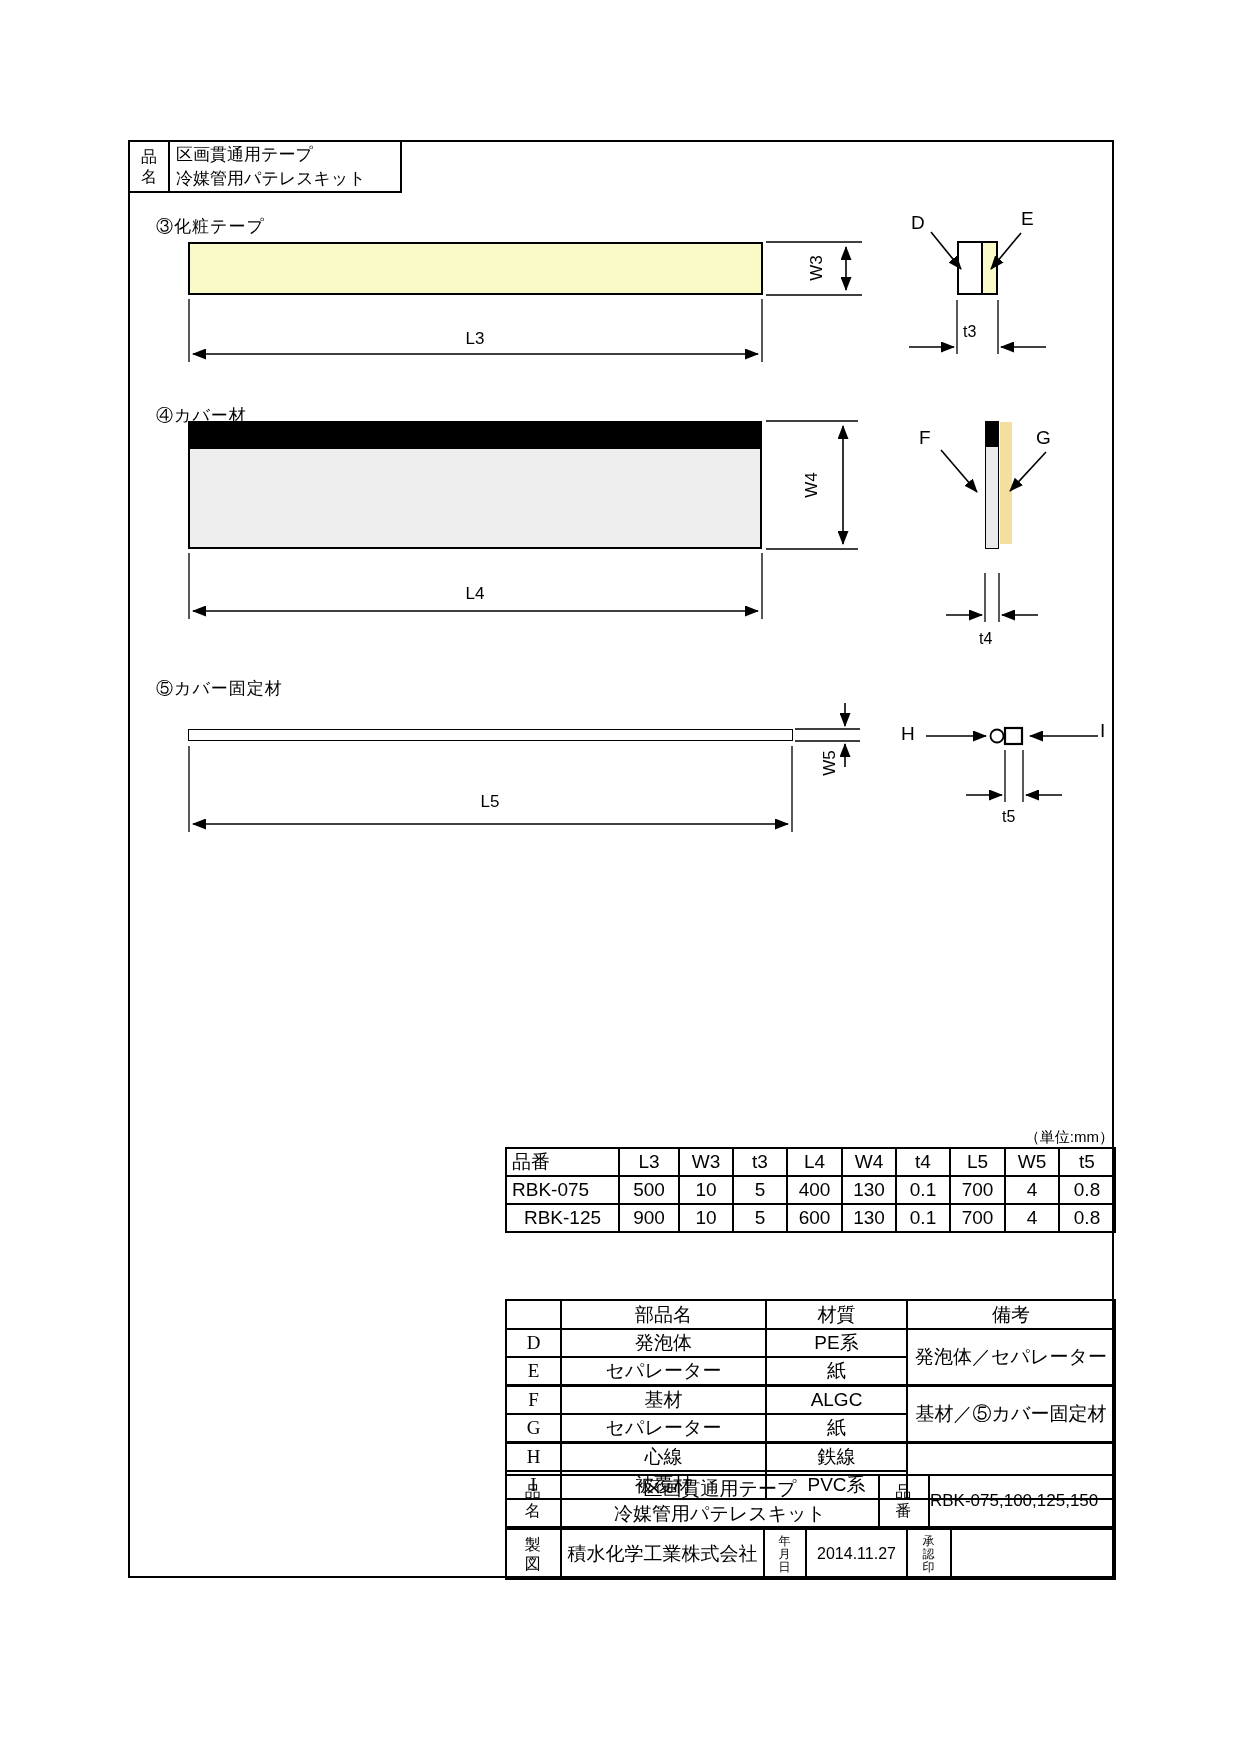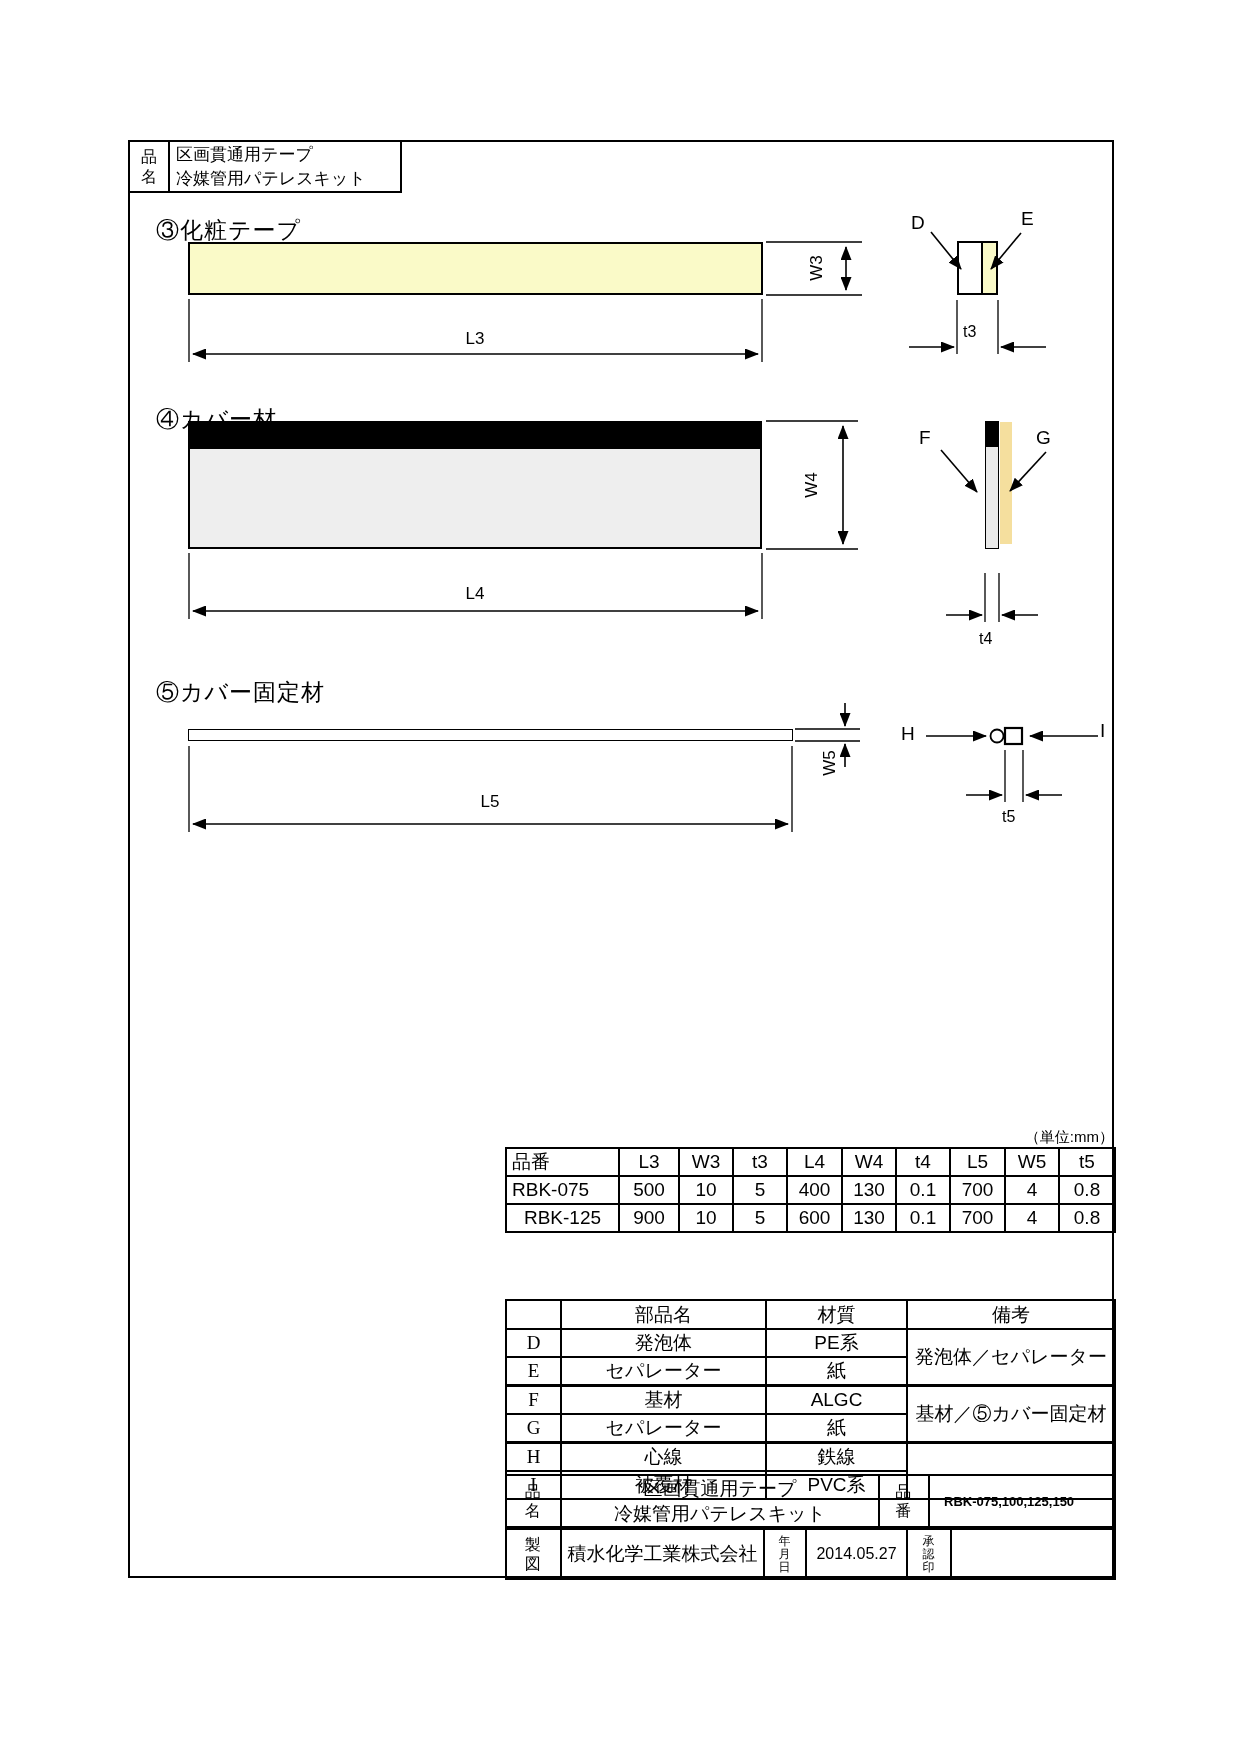--- a/index.html
+++ b/index.html
@@ -9,21 +9,21 @@
         border:2.5px solid #000;box-sizing:border-box;}
   
   .title-block{position:absolute;left:128px;top:140px;width:274px;height:53px;
         border:2px solid #000;box-sizing:border-box;display:flex;}
   .title-block .side{width:40px;border-right:2px solid #000;box-sizing:border-box;
         display:flex;flex-direction:column;align-items:center;justify-content:center;
         font-size:16px;line-height:20px;}
   .title-block .names{flex:1;padding-left:6px;font-size:17px;line-height:24px;
         display:flex;flex-direction:column;justify-content:center;}
   
-  .sec-heading{position:absolute;font-size:23px;letter-spacing:1px;font-family:Liberation Mono, monospace;}
+  .sec-heading{position:absolute;font-size:17px;letter-spacing:1px;font-family:Liberation Mono, monospace;}
   
   .tape{position:absolute;left:188px;top:242px;width:575px;height:53px;
         background:#FAFAC8;border:2px solid #000;box-sizing:border-box;}
   .cover{position:absolute;left:188px;top:421px;width:574px;height:128px;
         border:2px solid #000;box-sizing:border-box;background:#EEEEEE;}
   .cover .topstrip{width:100%;height:26px;background:#000;}
   .bar5{position:absolute;left:188px;top:729px;width:605px;height:12px;
         background:#fff;border:1.5px solid #000;box-sizing:border-box;}
   .cs3{position:absolute;left:957px;top:241px;width:41px;height:54px;
         border:2px solid #000;box-sizing:border-box;display:flex;background:#fff;}
@@ -277,21 +277,21 @@
       <td class="stackcell">
         <span class="stack">品名</span>
       </td>
       <td style="text-align:center;font-size:19px;line-height:25px;white-space:normal;">
         <div>区画貫通用テープ</div>
         <div>冷媒管用パテレスキット</div>
       </td>
       <td class="stackcell">
         <span class="stack">品番</span>
       </td>
-      <td style="text-align:left;font-size:13px;padding-left:14px;font-weight:bold;">RBK-075,100,125,150</td>
+      <td style="text-align:left;font-size:17px;padding-left:0;">RBK-075,100,125,150</td>
     </tr>
   </tbody>
     </table>
 
   <table class="footer-row" style="top:1528px;height:52px;">
     <colgroup>
       <col style="width:55px">
         <col style="width:203px">
         <col style="width:42px">
         <col style="width:101px">
@@ -300,21 +300,21 @@
     </colgroup>
     <tbody>
         <tr>
       <td class="stackcell">
         <span class="stack">製図</span>
       </td>
       <td style="text-align:center;font-size:19px;">積水化学工業株式会社</td>
       <td class="ministack">
         <span class="stack">年月日</span>
       </td>
-      <td style="text-align:center;font-size:16px;">2014.05.27</td>
+      <td style="text-align:center;font-size:16px;">2014.11.27</td>
       <td class="ministack">
         <span class="stack">承認印</span>
       </td>
       <td></td>
     </tr>
   </tbody>
     </table>
 
 </div>
 

